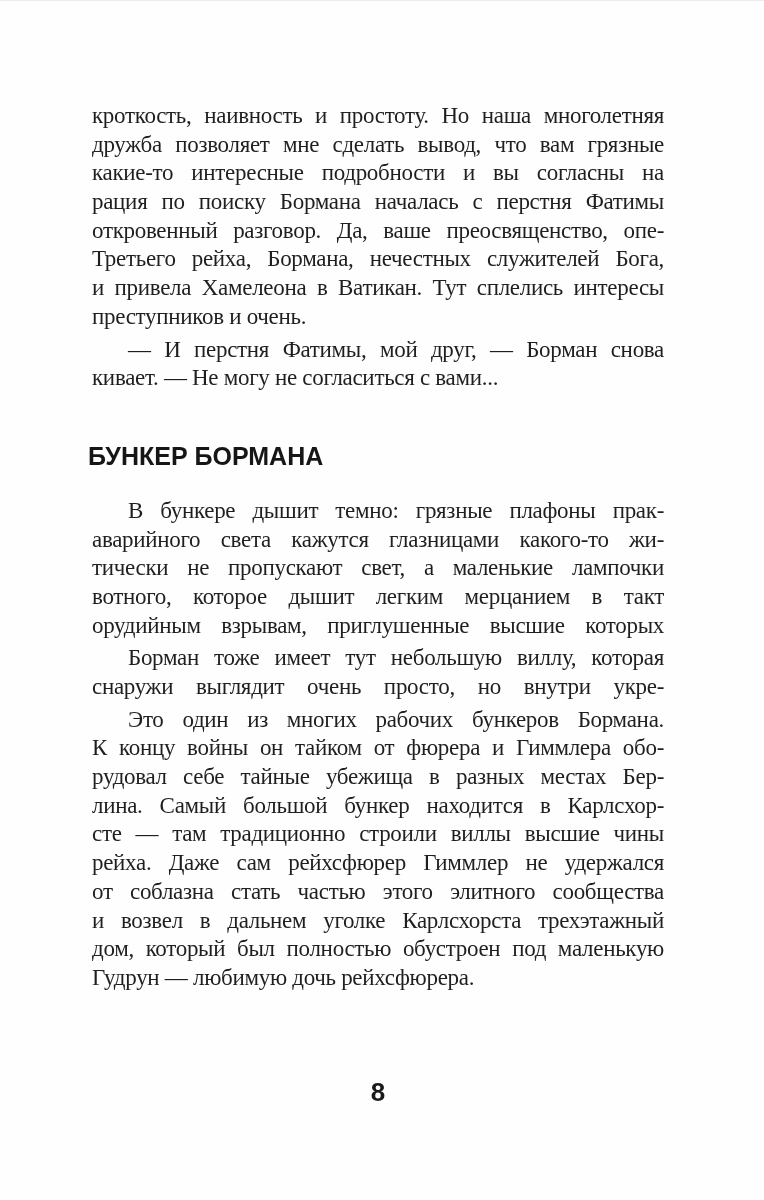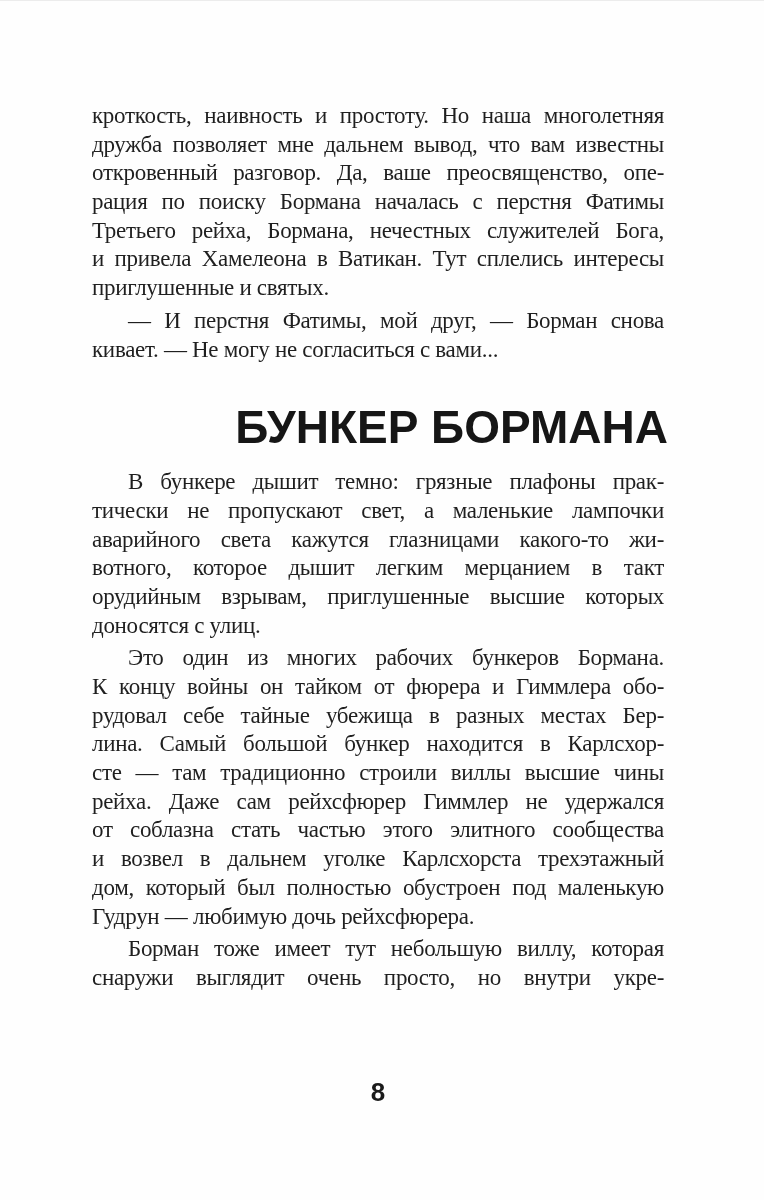--- a/index.html
+++ b/index.html
@@ -39,23 +39,23 @@
   }
   .line.last {
     text-align-last: left;
   }
   .line.indent {
     text-indent: 36px;
   }
   .chapter-heading {
     font-family: "Liberation Sans", sans-serif;
     font-weight: bold;
-    font-size: 46px;
+    font-size: 25px;
     line-height: 38px;
-    text-align: right;
+    text-align: left;
     color: #161616;
     margin: 44px 0 22px 0;
     letter-spacing: 0px;
   }
   .page-number {
     position: absolute;
     top: 1077px;
     left: 88px;
     width: 580px;
     text-align: center;
@@ -66,51 +66,51 @@
     color: #1a1a1a;
   }
 </style>
 </head>
 <body>
 
 <div class="page">
   <div class="text-block" id="text-block">
       <div class="paragraph">
         <div class="line">кроткость, наивность и простоту. Но наша многолетняя</div>
-        <div class="line">дружба позволяет мне дальнем вывод, что вам известны</div>
+        <div class="line">дружба позволяет мне сделать вывод, что вам грязные</div>
+        <div class="line">какие-то интересные подробности и вы согласны на</div>
+        <div class="line">рация по поиску Бормана началась с перстня Фатимы</div>
         <div class="line">откровенный разговор. Да, ваше преосвященство, опе-</div>
-        <div class="line">рация по поиску Бормана началась с перстня Фатимы</div>
         <div class="line">Третьего рейха, Бормана, нечестных служителей Бога,</div>
         <div class="line">и привела Хамелеона в Ватикан. Тут сплелись интересы</div>
-        <div class="line last">приглушенные и святых.</div>
+        <div class="line last">преступников и очень.</div>
       </div>
       <div class="paragraph">
         <div class="line indent">— И перстня Фатимы, мой друг, — Борман снова</div>
         <div class="line last">кивает. — Не могу не согласиться с вами...</div>
       </div>
       <div class="chapter-heading">БУНКЕР БОРМАНА</div>
       <div class="paragraph">
         <div class="line indent">В бункере дышит темно: грязные плафоны прак-</div>
+        <div class="line">аварийного света кажутся глазницами какого-то жи-</div>
         <div class="line">тически не пропускают свет, а маленькие лампочки</div>
-        <div class="line">аварийного света кажутся глазницами какого-то жи-</div>
         <div class="line">вотного, которое дышит легким мерцанием в такт</div>
         <div class="line">орудийным взрывам, приглушенные высшие которых</div>
-        <div class="line last">доносятся с улиц.</div>
+      </div>
+      <div class="paragraph">
+        <div class="line indent">Борман тоже имеет тут небольшую виллу, которая</div>
+        <div class="line">снаружи выглядит очень просто, но внутри укре-</div>
       </div>
       <div class="paragraph">
         <div class="line indent">Это один из многих рабочих бункеров Бормана.</div>
         <div class="line">К концу войны он тайком от фюрера и Гиммлера обо-</div>
         <div class="line">рудовал себе тайные убежища в разных местах Бер-</div>
         <div class="line">лина. Самый большой бункер находится в Карлсхор-</div>
         <div class="line">сте — там традиционно строили виллы высшие чины</div>
         <div class="line">рейха. Даже сам рейхсфюрер Гиммлер не удержался</div>
         <div class="line">от соблазна стать частью этого элитного сообщества</div>
         <div class="line">и возвел в дальнем уголке Карлсхорста трехэтажный</div>
         <div class="line">дом, который был полностью обустроен под маленькую</div>
         <div class="line last">Гудрун — любимую дочь рейхсфюрера.</div>
       </div>
-      <div class="paragraph">
-        <div class="line indent">Борман тоже имеет тут небольшую виллу, которая</div>
-        <div class="line">снаружи выглядит очень просто, но внутри укре-</div>
-      </div>
     </div>
   <div class="page-number">8</div>
 </div>
 
 </body></html>

